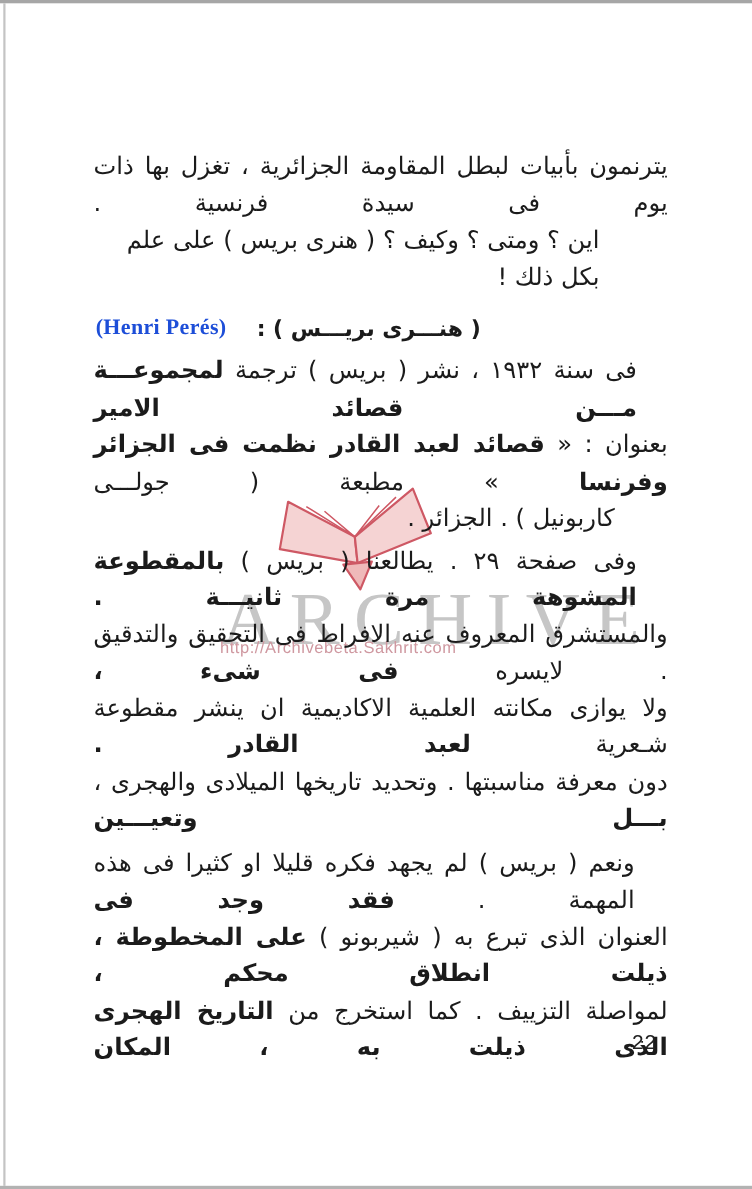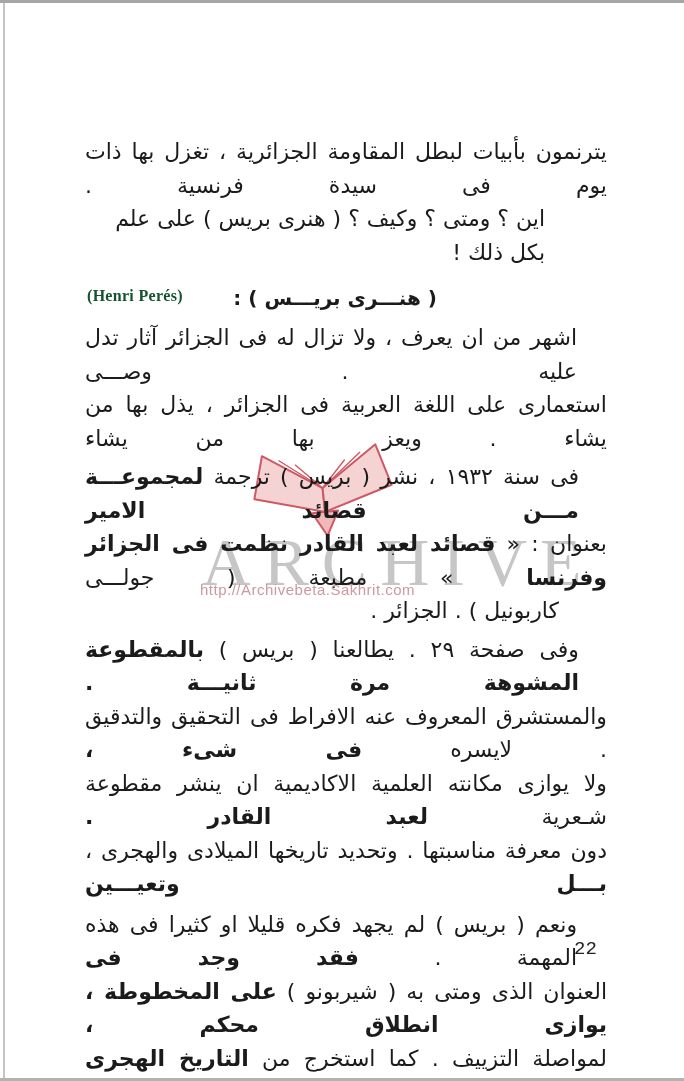--- a/index.html
+++ b/index.html
@@ -37,22 +37,22 @@
   .line.full{text-align:justify;text-align-last:justify;text-justify:inter-word;}
   .bold{font-weight:700;}
 
   .heading-row{position:relative;height:34px;margin:12px 0 6px 0;}
   .heading-ar{
     position:absolute;right:170px;top:0;direction:rtl;
     font-size:20px;font-weight:700;line-height:34px;
   }
   .heading-latin{
     position:absolute;left:2px;top:6px;
-    font-family:"Liberation Serif",serif;font-size:16px;font-weight:700;
-    color:#14532d;letter-spacing:.3px;
+    font-family:"Liberation Serif",serif;font-size:20px;font-weight:700;
+    color:#1d4ed8;letter-spacing:.3px;
   }
   .page-number{
     position:absolute;z-index:2;left:574px;top:938px;
     font-size:19px;color:#222;font-family:Liberation Mono, monospace;
   }
 </style>
 </head>
 <body>
 
 <div class="page">
@@ -78,38 +78,34 @@
           <div class="line" style="padding-right: 62px;"><span>اين ؟ ومتى ؟ وكيف ؟ ( هنرى بريس ) على علم بكل ذلك !</span></div>
         </div>
       </div>
 
     <div class="heading-row">
       <div class="heading-ar">( هنـــرى بريـــس ) :</div>
       <div class="heading-latin">(Henri Perés)</div>
     </div>
 
     <div id="body-paras">
-        <div class="para">
-          <div class="line full" style="padding-right: 30px;"><span>اشهر من ان يعرف ، ولا تزال له فى الجزائر آثار تدل عليه . وصـــى</span></div>
-          <div class="line full"><span>استعمارى على اللغة العربية فى الجزائر ، يذل بها من يشاء . ويعز بها من يشاء</span></div>
-        </div>
         <div class="para" style="margin-top: 5px;">
           <div class="line full" style="padding-right: 28px;"><span>فى سنة ١٩٣٢ ، نشر ( بريس ) ترجمة </span><span class="bold">لمجموعـــة مـــن قصائد الامير</span></div>
           <div class="line full"><span>بعنوان : « </span><span class="bold">قصائد لعبد القادر نظمت فى الجزائر وفرنسا</span><span> » مطبعة ( جولـــى</span></div>
           <div class="line" style="padding-right: 48px;"><span>كاربونيل ) . الجزائر .</span></div>
         </div>
         <div class="para" style="margin-top: 5px;">
           <div class="line full" style="padding-right: 28px;"><span>وفى صفحة ٢٩ . يطالعنا ( بريس ) </span><span class="bold">بالمقطوعة المشوهة مرة ثانيـــة .</span></div>
           <div class="line full"><span>والمستشرق المعروف عنه الافراط فى التحقيق والتدقيق . لايسره </span><span class="bold">فى شىء ،</span></div>
           <div class="line full"><span>ولا يوازى مكانته العلمية الاكاديمية ان ينشر مقطوعة شـعرية </span><span class="bold">لعبد القادر .</span></div>
           <div class="line full"><span>دون معرفة مناسبتها . وتحديد تاريخها الميلادى والهجرى ، </span><span class="bold">بـــل وتعيـــين</span></div>
         </div>
         <div class="para" style="margin-top: 7px;">
           <div class="line full" style="padding-right: 30px;"><span>ونعم ( بريس ) لم يجهد فكره قليلا او كثيرا فى هذه المهمة . </span><span class="bold">فقد وجد فى</span></div>
-          <div class="line full"><span>العنوان الذى ومتى به ( شيربونو ) </span><span class="bold">على المخطوطة ، يوازى انطلاق محكم ،</span></div>
+          <div class="line full"><span>العنوان الذى تبرع به ( شيربونو ) </span><span class="bold">على المخطوطة ، ذيلت انطلاق محكم ،</span></div>
           <div class="line full"><span>لمواصلة التزييف . كما استخرج من </span><span class="bold">التاريخ الهجرى الذى ذيلت به ، المكان</span></div>
           <div class="line full"></div>
         </div>
       </div>
   </div>
 
   <div class="page-number">22</div>
 </div>
 
 </body></html>

